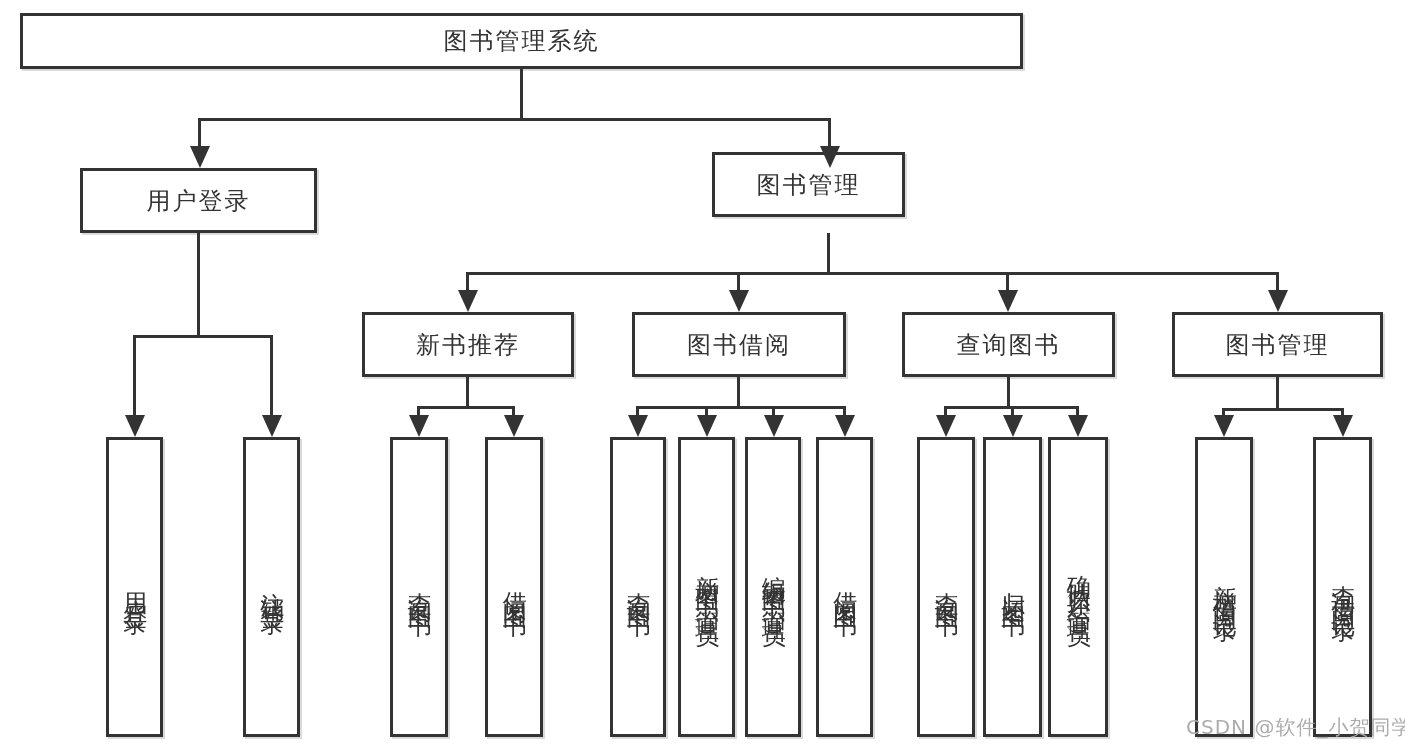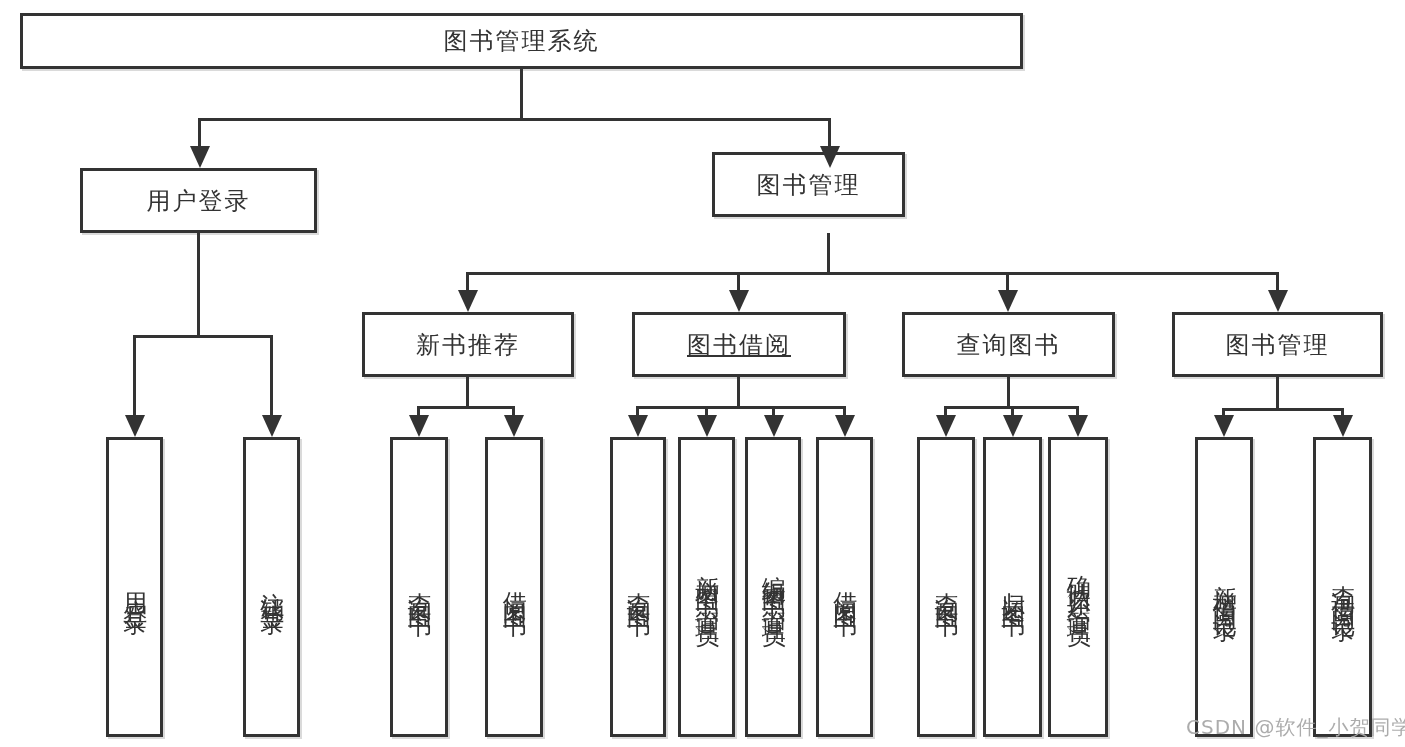--- a/index.html
+++ b/index.html
@@ -41,21 +41,21 @@
   <div class="node" style="left:80px;top:168px;width:237px;height:65px;">
     <span>用户登录</span>
   </div>
   <div class="node" style="left:712px;top:152px;width:193px;height:65px;align-items:center;">
     <span>图书管理</span>
   </div>
 
   <div class="node" style="left:362px;top:312px;width:212px;height:65px;">
     <span>新书推荐</span>
   </div>
-  <div class="node" style="left:632px;top:312px;width:214px;height:65px;text-decoration:underline;">
+  <div class="node" style="left:632px;top:312px;width:214px;height:65px;">
     <span>图书借阅</span>
   </div>
   <div class="node" style="left:902px;top:312px;width:213px;height:65px;">
     <span>查询图书</span>
   </div>
   <div class="node" style="left:1172px;top:312px;width:211px;height:65px;">
     <span>图书管理</span>
   </div>
 
   <div class="node leaf" style="left:106px;top:437px;width:57px;height:300px;">

